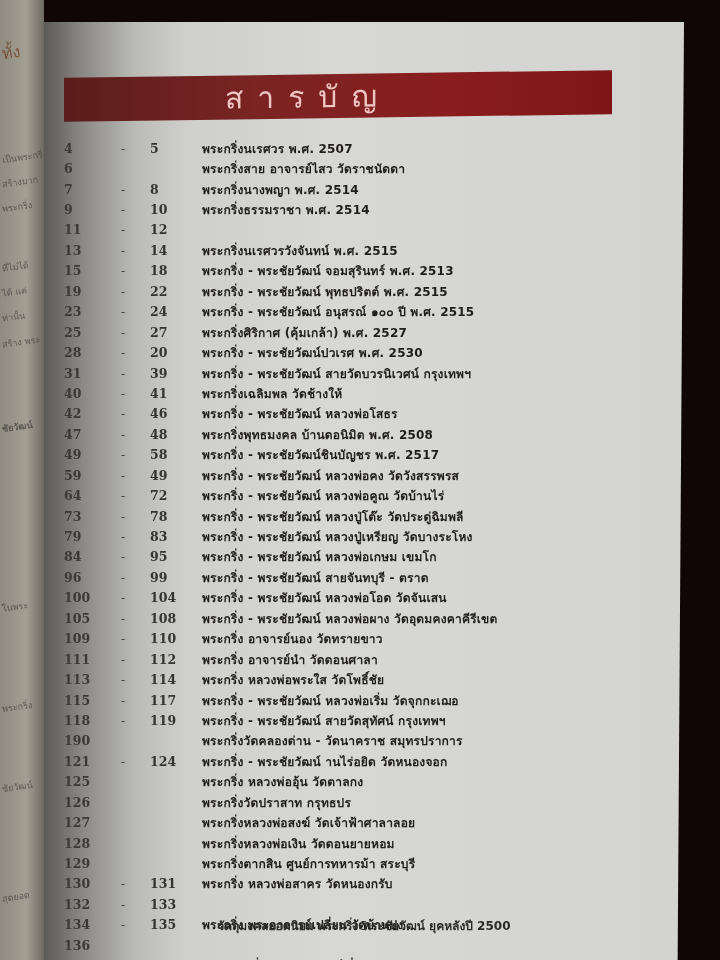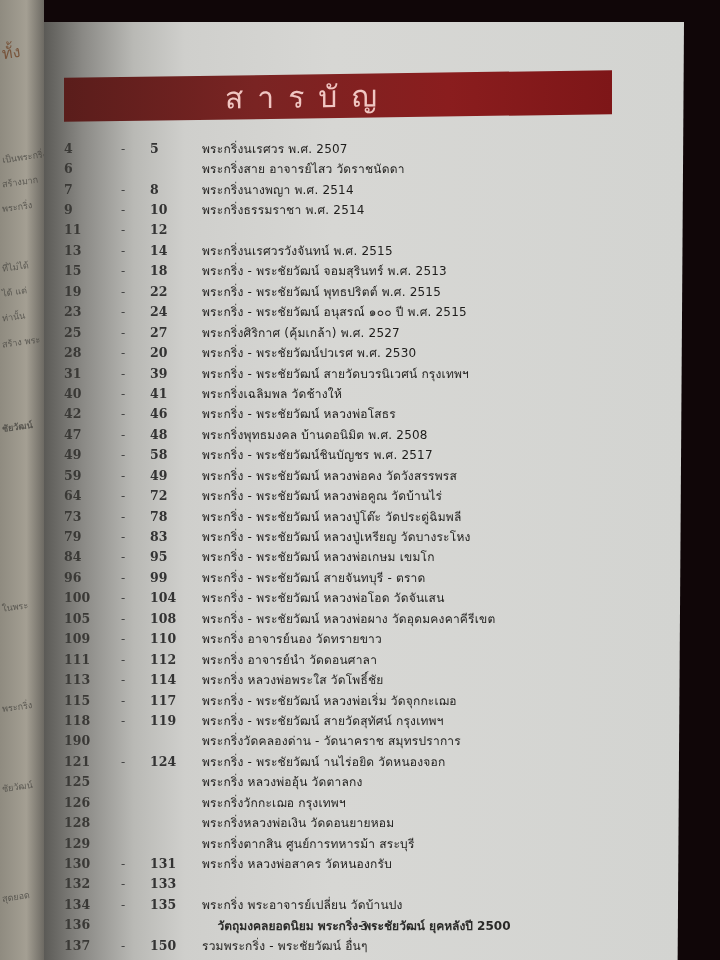--- a/index.html
+++ b/index.html
@@ -35,21 +35,21 @@
     }
     .toc {
       position:absolute; left:0; top:116px; width:600px;
     }
     .row {
       display:flex; align-items:center; height:20.45px; font-size:12.5px; color:#2b2a28;
     }
     .c-start { width:32px; text-align:left; padding-left:20px; color:#3a3936; font-weight:bold; }
     .c-dash { width:54px; text-align:center; color:#444; }
     .c-end  { width:42px; text-align:left; color:#333; font-weight:bold; }
-    .c-title{ flex:1; padding-left:10px; font-family:"DejaVu Sans", sans-serif; font-size:12px; color:#1e1d1b; font-weight:normal; letter-spacing:.2px; }
+    .c-title{ flex:1; padding-left:10px; font-family:"DejaVu Sans", sans-serif; font-size:12px; color:#1e1d1b; font-weight:bold; letter-spacing:.2px; }
     .footer {
       position:absolute; left:0; width:640px; text-align:center;
       font-family:"DejaVu Sans", sans-serif; color:#2a2a28;
     }
     .footer.title { top:874px; font-size:12px; font-weight:bold;margin-top:20px; }
     .footer.num { top:897px; font-size:12px; }
   </style>
 </head>
 <body>
 
@@ -263,21 +263,27 @@
       <div class="row">
         <span class="c-start">125</span>
         <span class="c-dash"></span>
         <span class="c-end"></span>
         <span class="c-title">พระกริ่ง หลวงพ่ออุ้น วัดตาลกง</span>
       </div>
       <div class="row">
         <span class="c-start">126</span>
         <span class="c-dash"></span>
         <span class="c-end"></span>
-        <span class="c-title">พระกริ่งวักกะเฌอ กรุงเทพฯ</span>
+        <span class="c-title">พระกริ่งวัดปราสาท กรุทธปร</span>
+      </div>
+      <div class="row">
+        <span class="c-start">127</span>
+        <span class="c-dash"></span>
+        <span class="c-end"></span>
+        <span class="c-title">พระกริ่งหลวงพ่อสงฆ์ วัดเจ้าฟ้าศาลาลอย</span>
       </div>
       <div class="row">
         <span class="c-start">128</span>
         <span class="c-dash"></span>
         <span class="c-end"></span>
         <span class="c-title">พระกริ่งหลวงพ่อเงิน วัดดอนยายหอม</span>
       </div>
       <div class="row">
         <span class="c-start">129</span>
         <span class="c-dash"></span>

